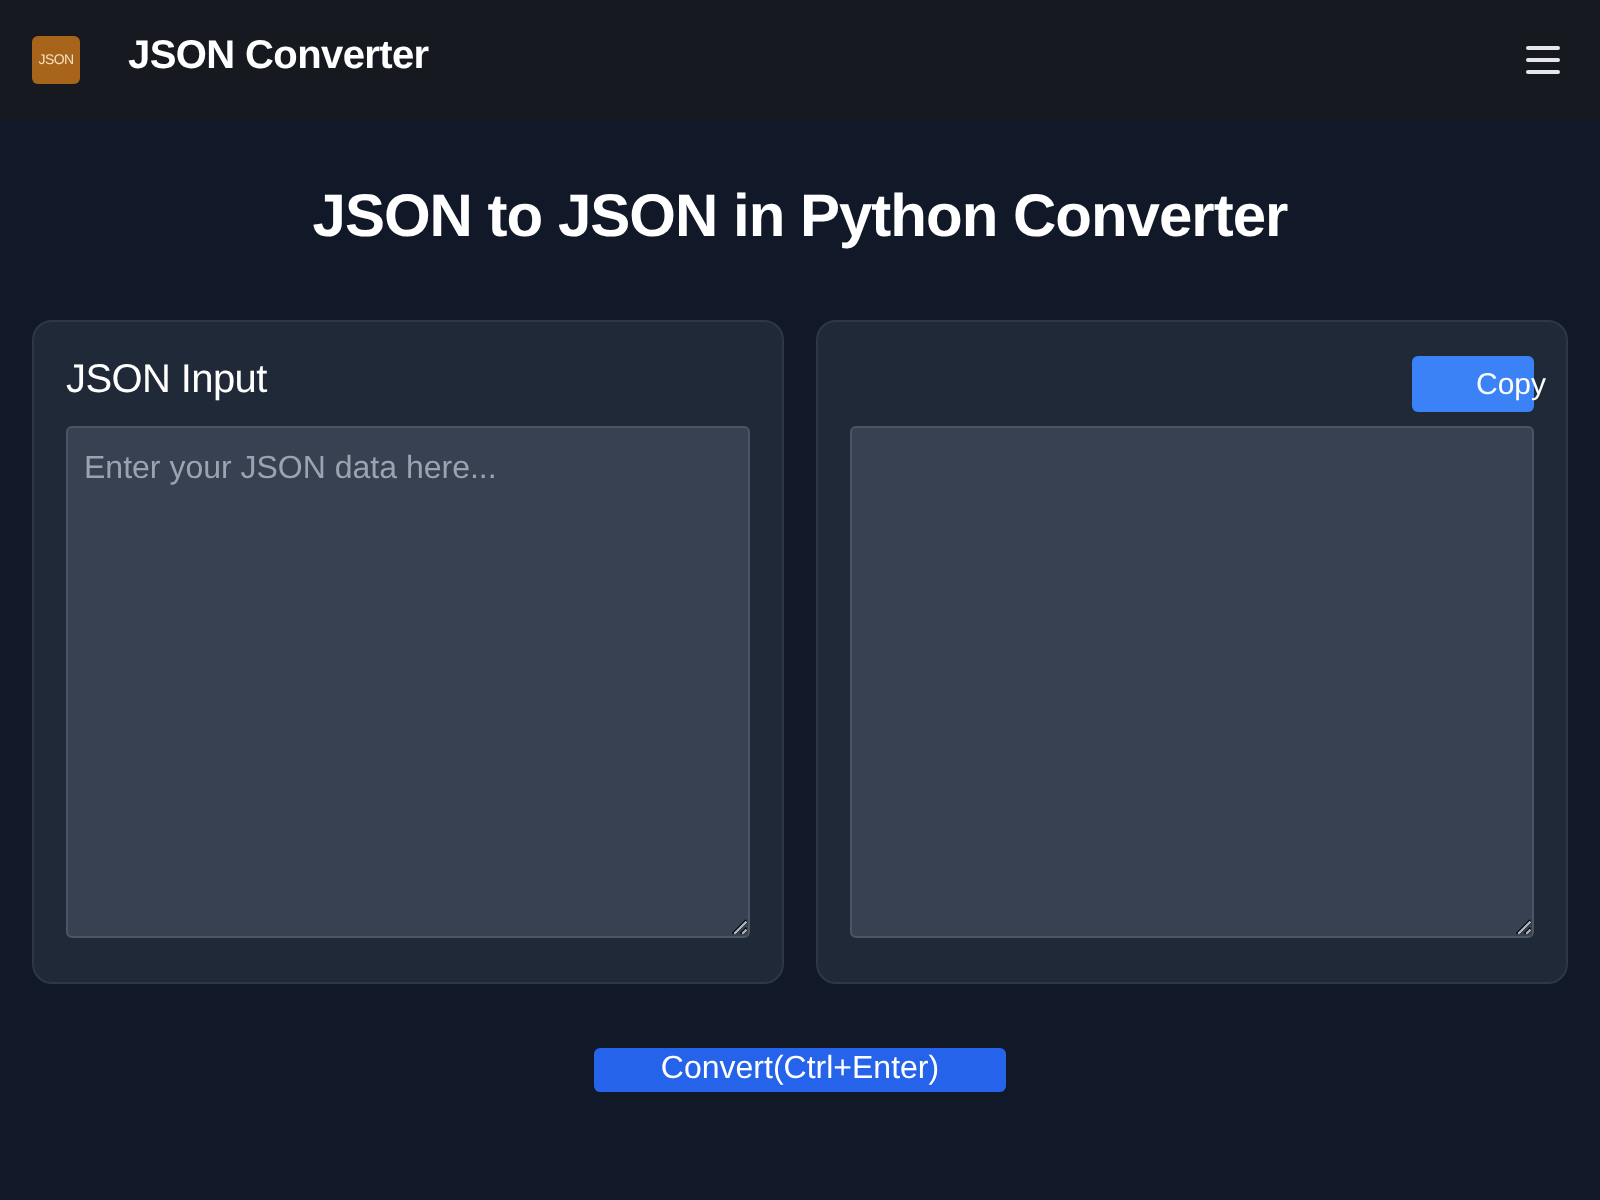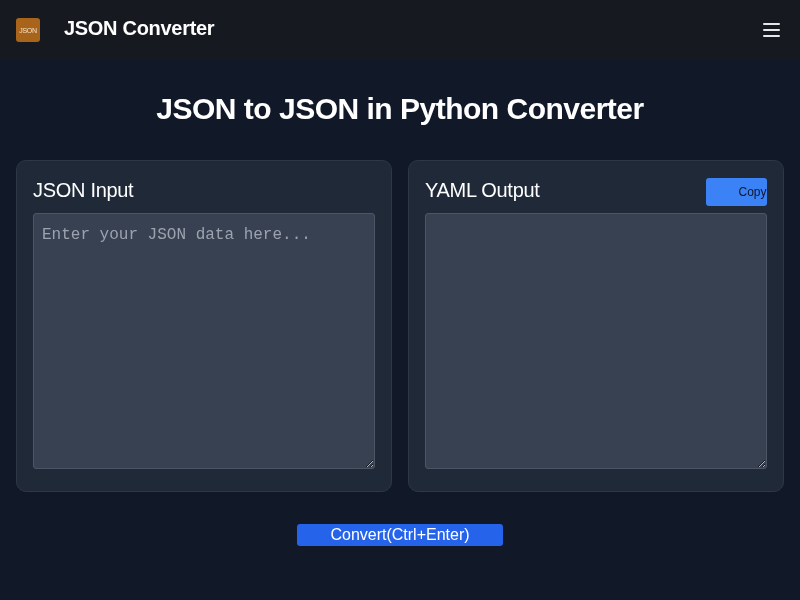--- a/index.html
+++ b/index.html
@@ -8,23 +8,23 @@
   .header { position: absolute; left: 0; top: 0; width: 800px; height: 60px; background: #161a20; display: flex; align-items: center; }
   .logo { position: absolute; left: 16px; top: 18px; width: 24px; height: 24px; background: #a8641a; border-radius: 3px; color: #f6e3c6; font-size: 7px; display: flex; align-items: center; justify-content: center; letter-spacing: -0.3px; font-family: "Liberation Sans", sans-serif; }
   .app-title { position: absolute; left: 64px; top: 17px; font-size: 20px; font-weight: bold; color: #ffffff; letter-spacing: -0.3px; font-family: "Liberation Sans", sans-serif; }
   .menu-btn { position: absolute; left: 760px; top: 20px; width: 24px; height: 20px; cursor: pointer; }
   .menu-btn span { position: absolute; left: 3px; width: 17px; height: 2px; background: #e5e7eb; border-radius: 1px; }
   .page-title { position: absolute; left: 0; top: 92px; width: 800px; text-align: center; font-size: 30px; font-weight: bold; color: #ffffff; letter-spacing: -0.5px; font-family: "Liberation Sans", sans-serif; }
   .panel { position: absolute; top: 160px; width: 376px; height: 332px; background: #1f2937; border: 1px solid #2d3748; border-radius: 10px; }
   .panel.left { left: 16px; }
   .panel.right { left: 408px; }
   .panel-title { position: absolute; left: 16px; top: 18px; font-size: 20px; font-weight: normal; color: #ffffff; font-family: "Liberation Sans", sans-serif; letter-spacing: -0.3px; }
-  .textarea { position: absolute; left: 16px; top: 52px; width: 342px; height: 256px; background: #374151; border: 1px solid #4b5563; border-radius: 3px; color: #e5e7eb; font-family: Liberation Mono, monospace; font-size: 16px; padding: 12px 8px; resize: both; outline: none; }
+  .textarea { position: absolute; left: 16px; top: 52px; width: 342px; height: 256px; background: #374151; border: 1px solid #4b5563; border-radius: 3px; color: #e5e7eb; font-family: Liberation Sans, sans-serif; font-size: 16px; padding: 12px 8px; resize: both; outline: none; }
   .textarea::placeholder { color: #9ca3af; }
-  .copy-btn { position: absolute; left: 297px; top: 17px; width: 61px; height: 28px; background: #3b82f6; color: #0f172a; border: none; border-radius: 3px; font-size: 12px; font-family: "Liberation Sans", sans-serif; cursor: pointer; padding-left: 32px; }
+  .copy-btn { position: absolute; left: 297px; top: 17px; width: 61px; height: 28px; background: #3b82f6; color: #ffffff; border: none; border-radius: 3px; font-size: 15px; font-family: "Liberation Sans", sans-serif; cursor: pointer; padding-left: 32px; }
   .convert-btn { position: absolute; left: 297px; top: 524px; width: 206px; height: 22px; background: #2563eb; color: #ffffff; border: none; border-radius: 3px; font-size: 16px; font-family: "Liberation Sans", sans-serif; cursor: pointer; }
 </style>
 </head>
 <body>
 
 <div class="header">
   <div class="logo">JSON</div>
   <div class="app-title">JSON Converter</div>
   <div class="menu-btn">
     <span style="top:3px"></span>
@@ -34,18 +34,17 @@
 </div>
 
 <h1 class="page-title">JSON to JSON in Python Converter</h1>
 
 <div class="panel left">
   <div class="panel-title">JSON Input</div>
   <textarea class="textarea" placeholder="Enter your JSON data here..." style=""></textarea>
 </div>
 
 <div class="panel right">
-  <div class="panel-title">YAML Output</div>
   <button class="copy-btn">Copy</button>
   <textarea class="textarea" readonly="" style=""></textarea>
 </div>
 
 <button class="convert-btn">Convert(Ctrl+Enter)</button>
 
 </body></html>

